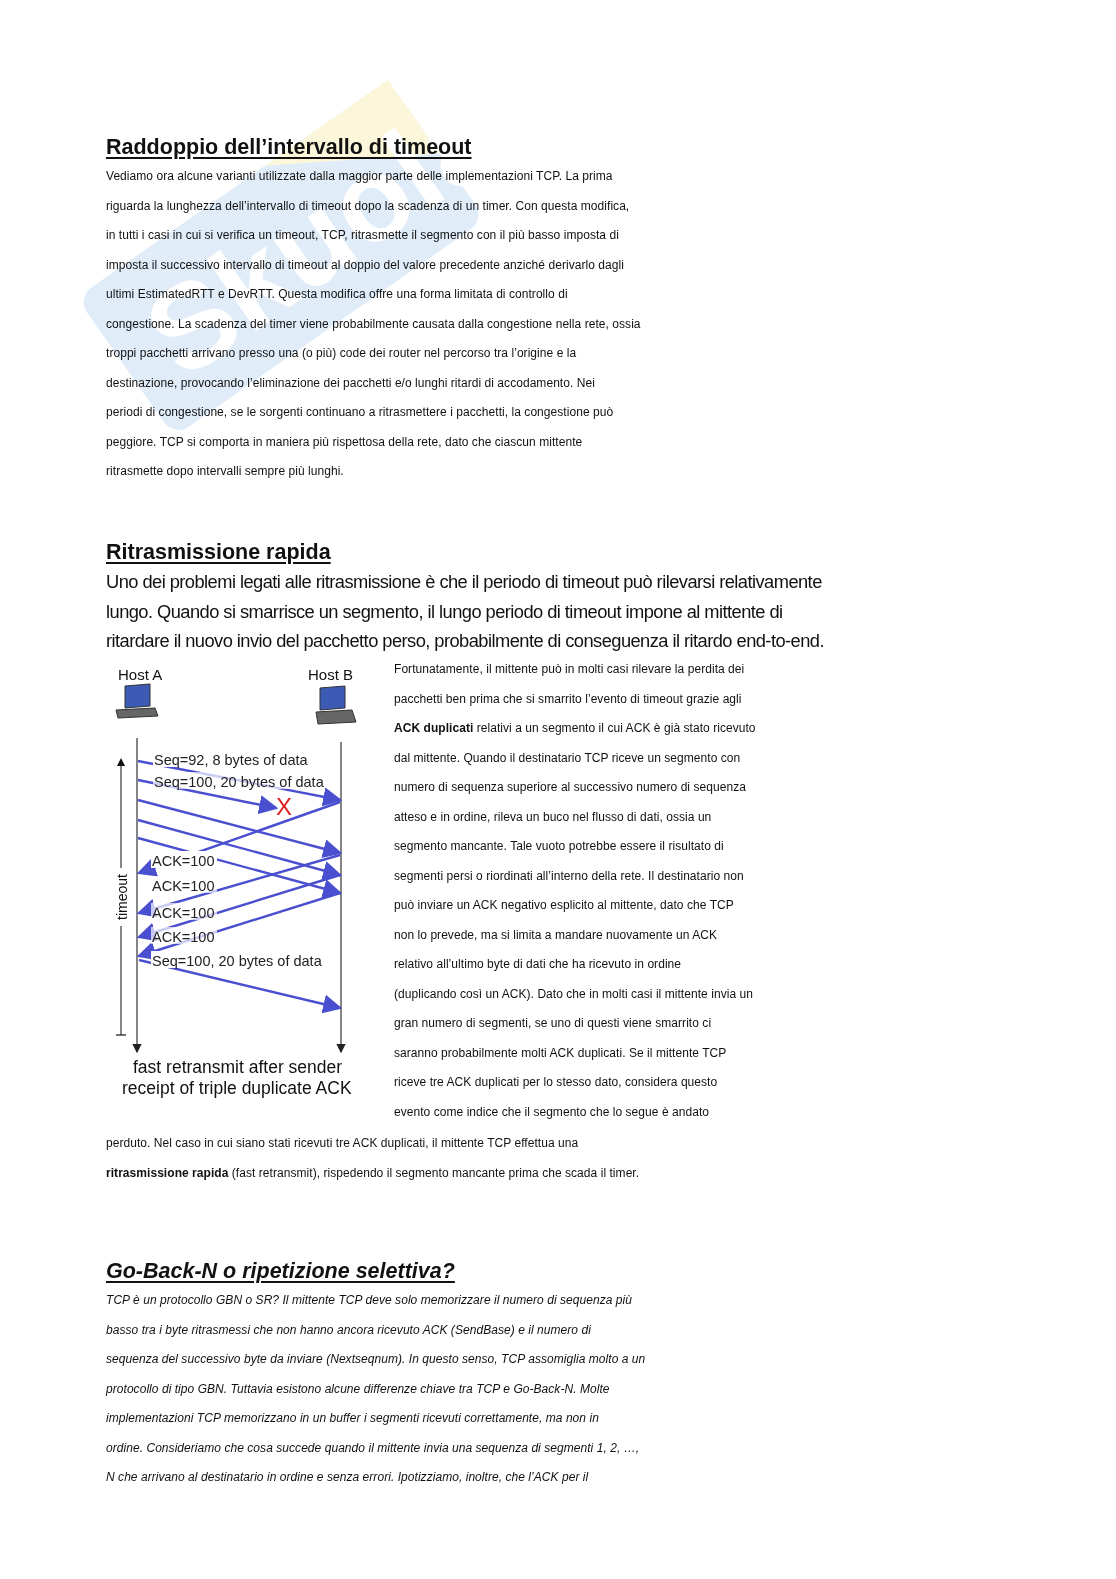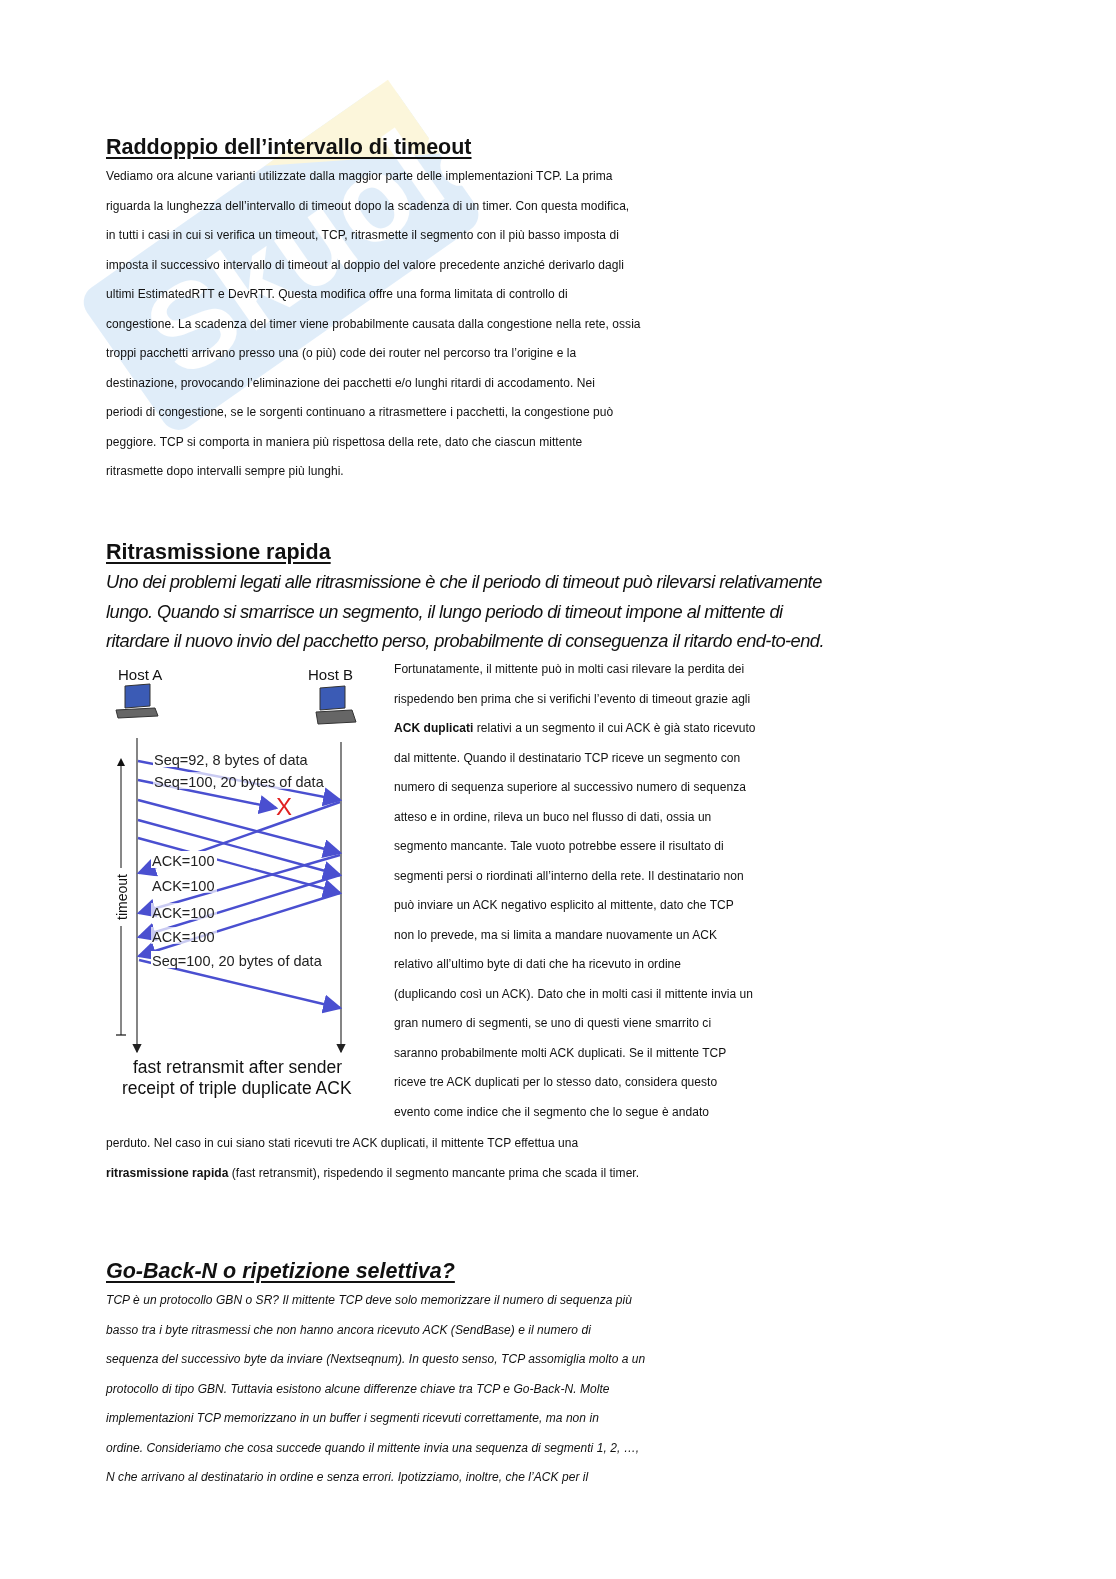--- a/index.html
+++ b/index.html
@@ -11,21 +11,21 @@
   .page { position: absolute; left: 106px; top: 132px; width: 900px; }
   h2 {
     margin: 0; font-size: 21.5px; font-weight: bold; text-decoration: underline;
     text-underline-offset: 3px; line-height: 30px; color: #111;
   }
   .para { font-size: 12px; line-height: 29.5px; letter-spacing: 0.05px; }
   .line { display: block; white-space: nowrap; }
   .sec2 { position: absolute; top: 405px; left: 0; }
   .sec2 h2 { margin: 0; }
   .sec3 { position: absolute; top: 1124px; left: 0; font-style: italic; }
-  .para.narrow { letter-spacing: -0.55px; font-size: 18.3px; font-style: italic; }
+  .para.narrow { letter-spacing: -0.55px; font-size: 18.3px; }
   .wrap-text { position: absolute; left: 288px; top: 523px; }
   .after-text { position: absolute; left: 0; top: 997px; }
   .diagram { position: absolute; left: 110px; top: 660px; width: 270px; height: 450px; }
   b { font-weight: bold; text-align: right; }
 </style>
 </head>
 <body>
 
 <svg class="watermark" viewBox="0 0 500 460">
   <g transform="rotate(-35 250 230)" opacity="0.18">
@@ -56,21 +56,21 @@
     <h2>Ritrasmissione rapida</h2>
     <div class="para narrow">
       <span class="line">Uno dei problemi legati alle ritrasmissione è che il periodo di timeout può rilevarsi relativamente</span>
       <span class="line">lungo. Quando si smarrisce un segmento, il lungo periodo di timeout impone al mittente di</span>
       <span class="line">ritardare il nuovo invio del pacchetto perso, probabilmente di conseguenza il ritardo end-to-end.</span>
     </div>
   </div>
 
   <div class="para wrap-text">
     <span class="line">Fortunatamente, il mittente può in molti casi rilevare la perdita dei</span>
-    <span class="line">rispedendo ben prima che si verifichi l’evento di timeout grazie agli</span>
+    <span class="line">pacchetti ben prima che si smarrito l’evento di timeout grazie agli</span>
     <span class="line"><b>ACK duplicati</b><span> relativi a un segmento il cui ACK è già stato ricevuto</span></span>
     <span class="line">dal mittente. Quando il destinatario TCP riceve un segmento con</span>
     <span class="line">numero di sequenza superiore al successivo numero di sequenza</span>
     <span class="line">atteso e in ordine, rileva un buco nel flusso di dati, ossia un</span>
     <span class="line">segmento mancante. Tale vuoto potrebbe essere il risultato di</span>
     <span class="line">segmenti persi o riordinati all’interno della rete. Il destinatario non</span>
     <span class="line">può inviare un ACK negativo esplicito al mittente, dato che TCP</span>
     <span class="line">non lo prevede, ma si limita a mandare nuovamente un ACK</span>
     <span class="line">relativo all’ultimo byte di dati che ha ricevuto in ordine</span>
     <span class="line">(duplicando così un ACK). Dato che in molti casi il mittente invia un</span>

